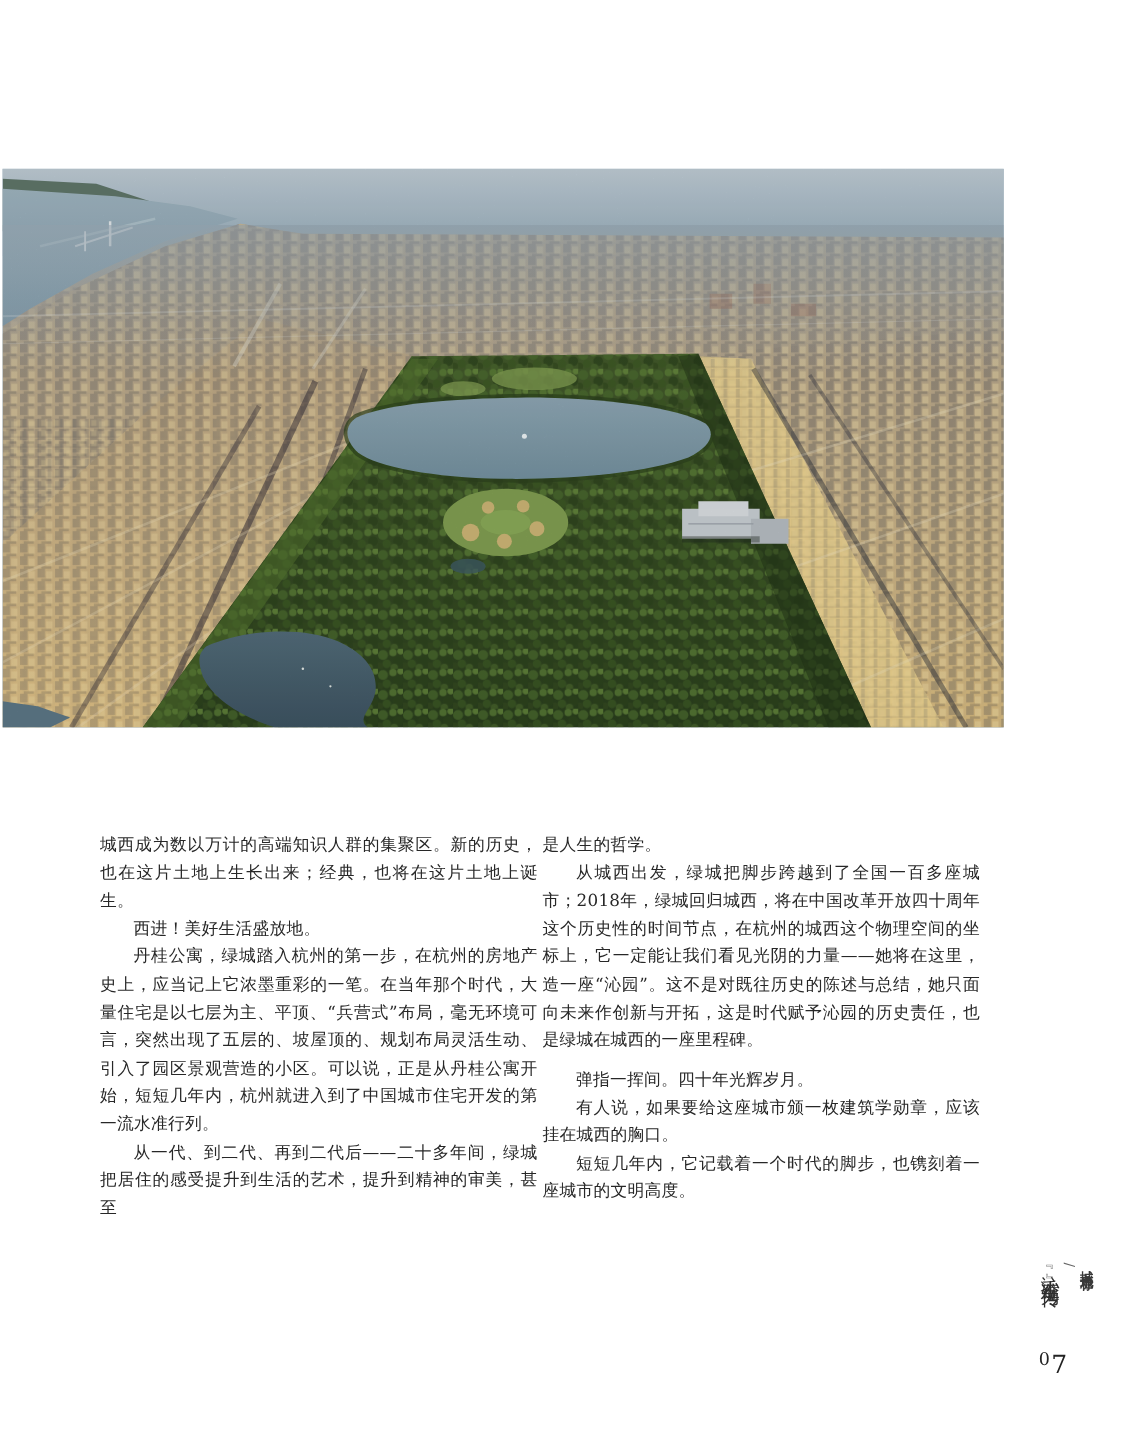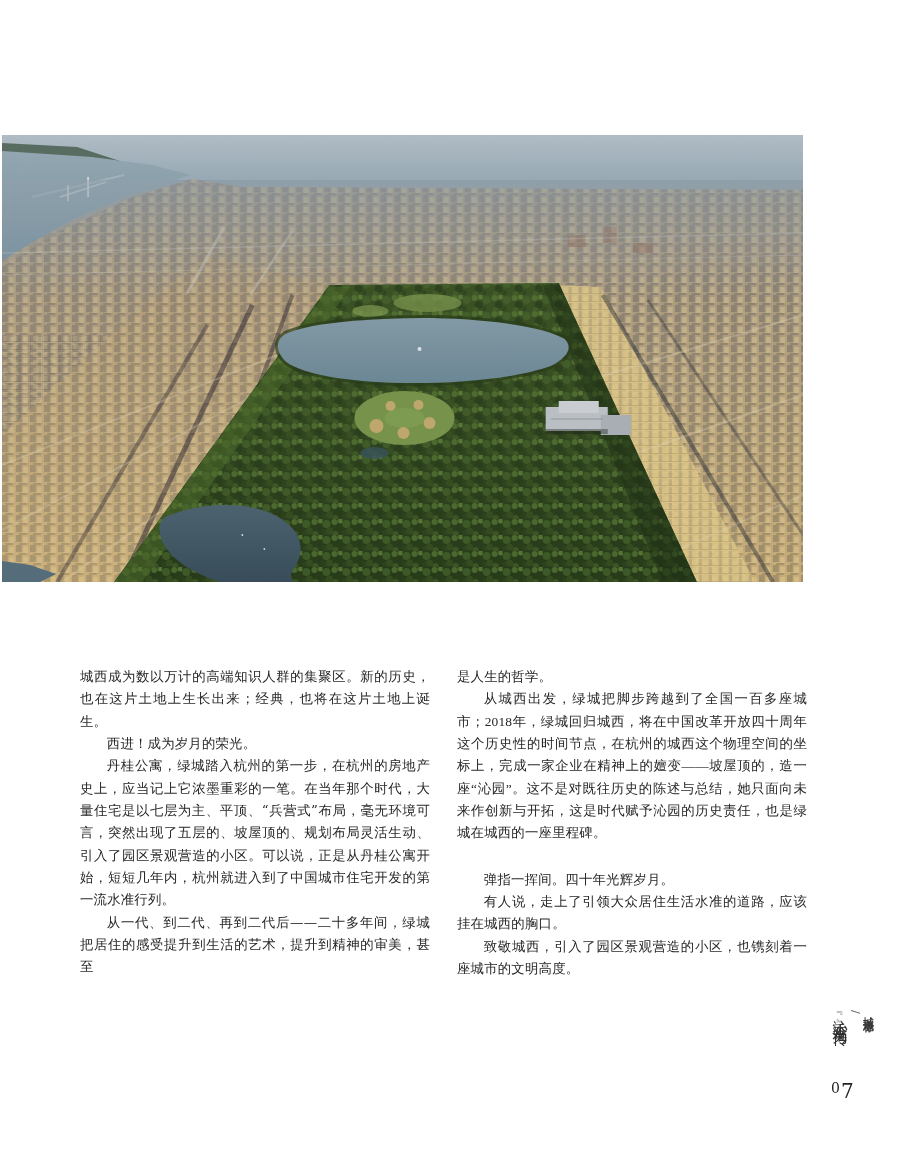--- a/index.html
+++ b/index.html
@@ -13,24 +13,24 @@
     background:#9fb2bd;
   }
   .photo svg{display:block;width:100%;height:100%;}
   
   .column{
     position:absolute;top:666px;width:350px;
     font-size:13.4px;line-height:22.35px;color:#272727;
     text-align:justify;letter-spacing:.2px;
   }
   .col-1{left:80px;}
-  .col-2{left:457px;font-family:Liberation Serif, serif;}
+  .col-2{left:434px;}
   .column p{margin:0;padding:0;}
   .column p.indent{text-indent:2em;}
-  .column p.gap{margin-top:24px;}
+  .column p.gap{margin-top:9px;}
   .endmark{
     display:inline-block;width:12px;height:12px;margin-left:6px;
     background:#c5211c;vertical-align:-1px;
   }
   
   .sidebar{
     position:absolute;left:830px;top:927px;height:170px;
     writing-mode:vertical-rl;text-orientation:mixed;
     display:flex;flex-direction:column;align-items:center;
   }
@@ -202,31 +202,31 @@
     <polygon points="0,426 28,430 54,439 38,447 0,447" fill="#5b7584"></polygon>
     <circle cx="240" cy="400" r="1" fill="#dfe5e2"></circle>
     <circle cx="262" cy="414" r="0.9" fill="#dfe5e2"></circle>
 
     <rect x="0" y="0" width="800" height="447" filter="url(#grain)" opacity="0.06"></rect>
   </svg>
 </div>
 
 <div class="column col-1">
   <p><span>城西成为数以万计的高端知识人群的集聚区。新的历史，也在这片土地上生长出来；经典，也将在这片土地上诞生。</span></p>
-  <p class="indent"><span>西进！成为岁月的荣光。</span></p>
+  <p class="indent"><span>西进！美好生活盛放地。</span></p>
   <p class="indent"><span>丹桂公寓，绿城踏入杭州的第一步，在杭州的房地产史上，应当记上它浓墨重彩的一笔。在当年那个时代，大量住宅是以七层为主、平顶、“兵营式”布局，毫无环境可言，突然出现了五层的、坡屋顶的、规划布局灵活生动、引入了园区景观营造的小区。可以说，正是从丹桂公寓开始，短短几年内，杭州就进入到了中国城市住宅开发的第一流水准行列。</span></p>
   <p class="indent"><span>从一代、到二代、再到二代后——二十多年间，绿城把居住的感受提升到生活的艺术，提升到精神的审美，甚至</span></p>
 </div>
 
 <div class="column col-2">
   <p><span>是人生的哲学。</span></p>
-  <p class="indent"><span>从城西出发，绿城把脚步跨越到了全国一百多座城市；2018年，绿城回归城西，将在中国改革开放四十周年这个历史性的时间节点，在杭州的城西这个物理空间的坐标上，完成一家企业在精神上的嬗变——坡屋顶的，造一座“沁园”。这不是对既往历史的陈述与总结，她只面向未来作创新与开拓，这是时代赋予沁园的历史责任，也是绿城在城西的一座里程碑。</span></p>
+  <p class="indent"><span>从城西出发，绿城把脚步跨越到了全国一百多座城市；2018年，绿城回归城西，将在中国改革开放四十周年这个历史性的时间节点，在杭州的城西这个物理空间的坐标上，它一定能让我们看见光阴的力量——她将在这里，造一座“沁园”。这不是对既往历史的陈述与总结，她只面向未来作创新与开拓，这是时代赋予沁园的历史责任，也是绿城在城西的一座里程碑。</span></p>
   <p class="indent gap"><span>弹指一挥间。四十年光辉岁月。</span></p>
-  <p class="indent"><span>有人说，走上了引领大众居住生活水准的道路，应该挂在城西的胸口。</span></p>
-  <p class="indent"><span>致敬城西，引入了园区景观营造的小区，也镌刻着一座城市的文明高度。</span></p>
+  <p class="indent"><span>有人说，如果要给这座城市颁一枚建筑学勋章，应该挂在城西的胸口。</span></p>
+  <p class="indent"><span>短短几年内，它记载着一个时代的脚步，也镌刻着一座城市的文明高度。</span></p>
 </div>
 
 <div class="sidebar">
   <span class="section-label">城市地标</span>
   <span class="separator">/</span>
   <span class="issue-title"><span class="bracket">『</span><span>沁</span><span class="bracket">』</span><span>香谁为传</span></span>
 </div>
 
 <div class="pagenum">
   <span class="d0">0</span>

